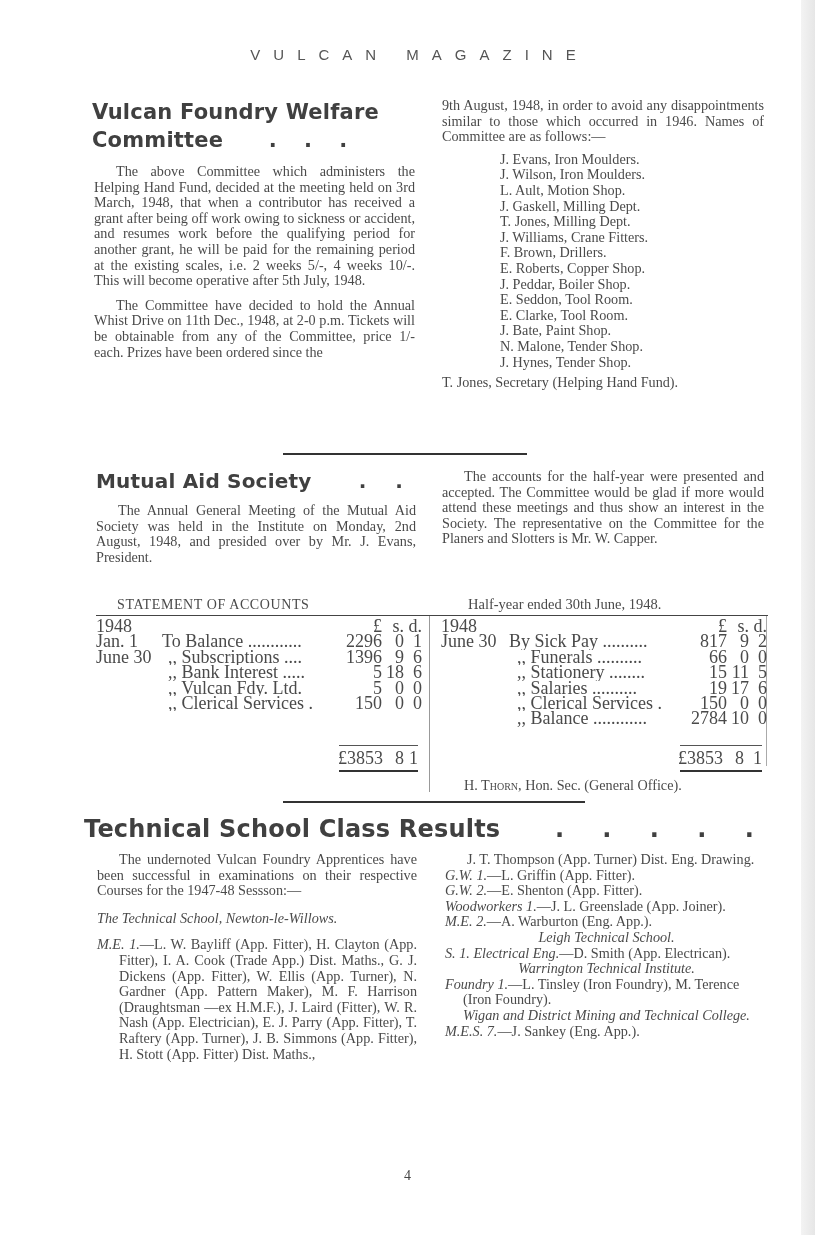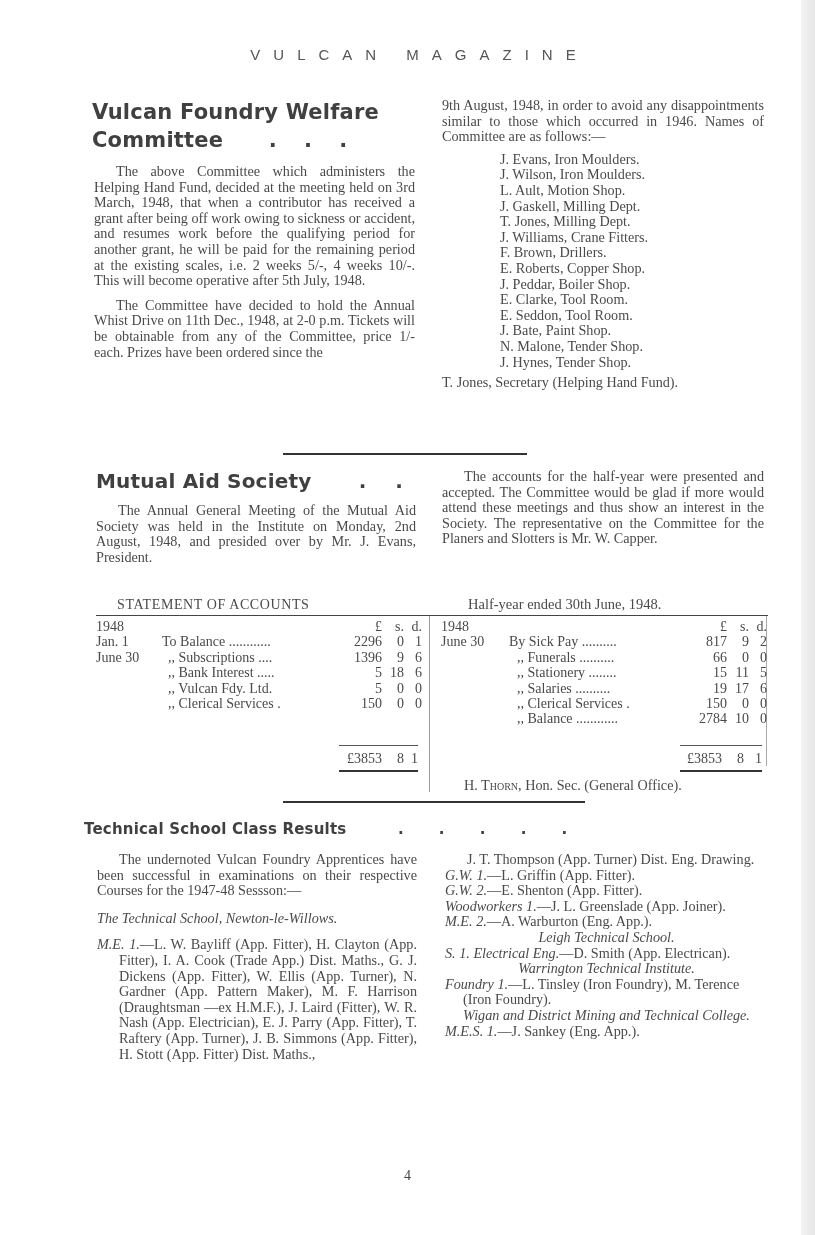--- a/index.html
+++ b/index.html
@@ -28,21 +28,21 @@
   .just { text-align:justify; }
   p { margin:0; }
   .indent { text-indent:22px; }
   .names { margin:8px 0 0 0; padding:0 0 0 59px; list-style:none; }
   .names li { line-height:15.6px; }
   .hr { position:absolute; height:2px; background:#333; }
   .center { text-align:center; }
   .it { font-style:italic; }
   .hang { padding-left:22px; text-indent:-22px; }
   
-  .acct { position:absolute; font-size:14px; line-height:15.4px; }
+  .acct { position:absolute; font-size:18px; line-height:15.4px; }
   .acct .row { display:flex; white-space:nowrap; }
   .acct .date { width:66px; }
   .acct .date2 { width:68px; }
   .acct .desc { flex:1; overflow:hidden; }
   .acct .l { width:40px; text-align:right; }
   .acct .s { width:22px; text-align:right; }
   .acct .d { width:18px; text-align:right; }
   .vline { position:absolute; width:1px; background:#999; }
   .totrule { position:absolute; height:1px; background:#555; }
   .totrule2 { position:absolute; height:2px; background:#333; }
@@ -72,22 +72,22 @@
   <ul class="names" style="margin-top:7px;padding-left:58px;">
     <li>J. Evans, Iron Moulders.</li>
     <li>J. Wilson, Iron Moulders.</li>
     <li>L. Ault, Motion Shop.</li>
     <li>J. Gaskell, Milling Dept.</li>
     <li>T. Jones, Milling Dept.</li>
     <li>J. Williams, Crane Fitters.</li>
     <li>F. Brown, Drillers.</li>
     <li>E. Roberts, Copper Shop.</li>
     <li>J. Peddar, Boiler Shop.</li>
+    <li>E. Seddon, Tool Room.</li>
     <li>E. Clarke, Tool Room.</li>
-    <li>E. Seddon, Tool Room.</li>
     <li>J. Bate, Paint Shop.</li>
     <li>N. Malone, Tender Shop.</li>
     <li>J. Hynes, Tender Shop.</li>
   </ul>
   <p style="margin-top:5px;">T. Jones, Secretary (Helping Hand Fund).</p>
 </div>
 
 <div class="hr" style="top:453px;left:283px;width:244px;"></div>
 
 <h2 class="h" style="top:468px;left:96px;font-size:20px;line-height:26px;">
@@ -227,21 +227,21 @@
 </div>
 <div class="totrule2" style="top:770px;left:680px;width:82px;"></div>
 
 <div class="col" style="top:778px;left:464px;font-size:14.2px;">
   <span class="smallcaps">H. Thorn,</span>
   <span>Hon. Sec. (General Office).</span>
 </div>
 
 <div class="hr" style="top:801px;left:283px;width:302px;"></div>
 
-<h2 class="h" style="top:815px;left:84px;font-size:15px;line-height:28px;">
+<h2 class="h" style="top:815px;left:84px;font-size:24px;line-height:28px;">
   <span>Technical School Class Results</span>
   <span class="dots" style="margin-left:46px;word-spacing:30px;">. . . . .</span>
 </h2>
 
 <div class="col" style="top:852px;left:97px;width:320px;">
   <p class="just indent">The undernoted Vulcan Foundry Apprentices have been successful in examinations on their respective Courses for the 1947-48 Sessson:—</p>
   <p class="it" style="margin-top:12px;">The Technical School, Newton-le-Willows.</p>
   <p class="just hang" style="margin-top:11px;">
     <span class="it">M.E. 1.</span><span>—L. W. Bayliff (App. Fitter), H. Clayton (App. Fitter), I. A. Cook (Trade App.) Dist. Maths., G. J. Dickens (App. Fitter), W. Ellis (App. Turner), N. Gardner (App. Pattern Maker), M. F. Harrison (Draughtsman —ex H.M.F.), J. Laird (Fitter), W. R. Nash (App. Electrician), E. J. Parry (App. Fitter), T. Raftery (App. Turner), J. B. Simmons (App. Fitter), H. Stott (App. Fitter) Dist. Maths.,</span>
   </p>
@@ -251,16 +251,16 @@
   <p class="just" style="padding-left:26px;text-indent:-4px;">J. T. Thompson (App. Turner) Dist. Eng. Drawing.</p>
   <p class="hang"><span class="it">G.W. 1.</span><span>—L. Griffin (App. Fitter).</span></p>
   <p class="hang"><span class="it">G.W. 2.</span><span>—E. Shenton (App. Fitter).</span></p>
   <p class="hang" style="padding-left:28px;text-indent:-28px;"><span class="it">Woodworkers 1.</span><span>—J. L. Greenslade (App. Joiner).</span></p>
   <p class="hang"><span class="it">M.E. 2.</span><span>—A. Warburton (Eng. App.).</span></p>
   <p class="it center">Leigh Technical School.</p>
   <p class="hang" style="padding-left:18px;text-indent:-18px;"><span class="it">S. 1. Electrical Eng.</span><span>—D. Smith (App. Electrican).</span></p>
   <p class="it center">Warrington Technical Institute.</p>
   <p class="hang" style="padding-left:18px;text-indent:-18px;"><span class="it">Foundry 1.</span><span>—L. Tinsley (Iron Foundry), M. Terence (Iron Foundry).</span></p>
   <p class="it center" style="padding:0 4px;">Wigan and District Mining and Technical College.</p>
-  <p class="hang"><span class="it">M.E.S. 1.</span><span>—J. Sankey (Eng. App.).</span></p>
+  <p class="hang"><span class="it">M.E.S. 7.</span><span>—J. Sankey (Eng. App.).</span></p>
 </div>
 
 <div class="pageno">4</div>
 
 </body></html>

